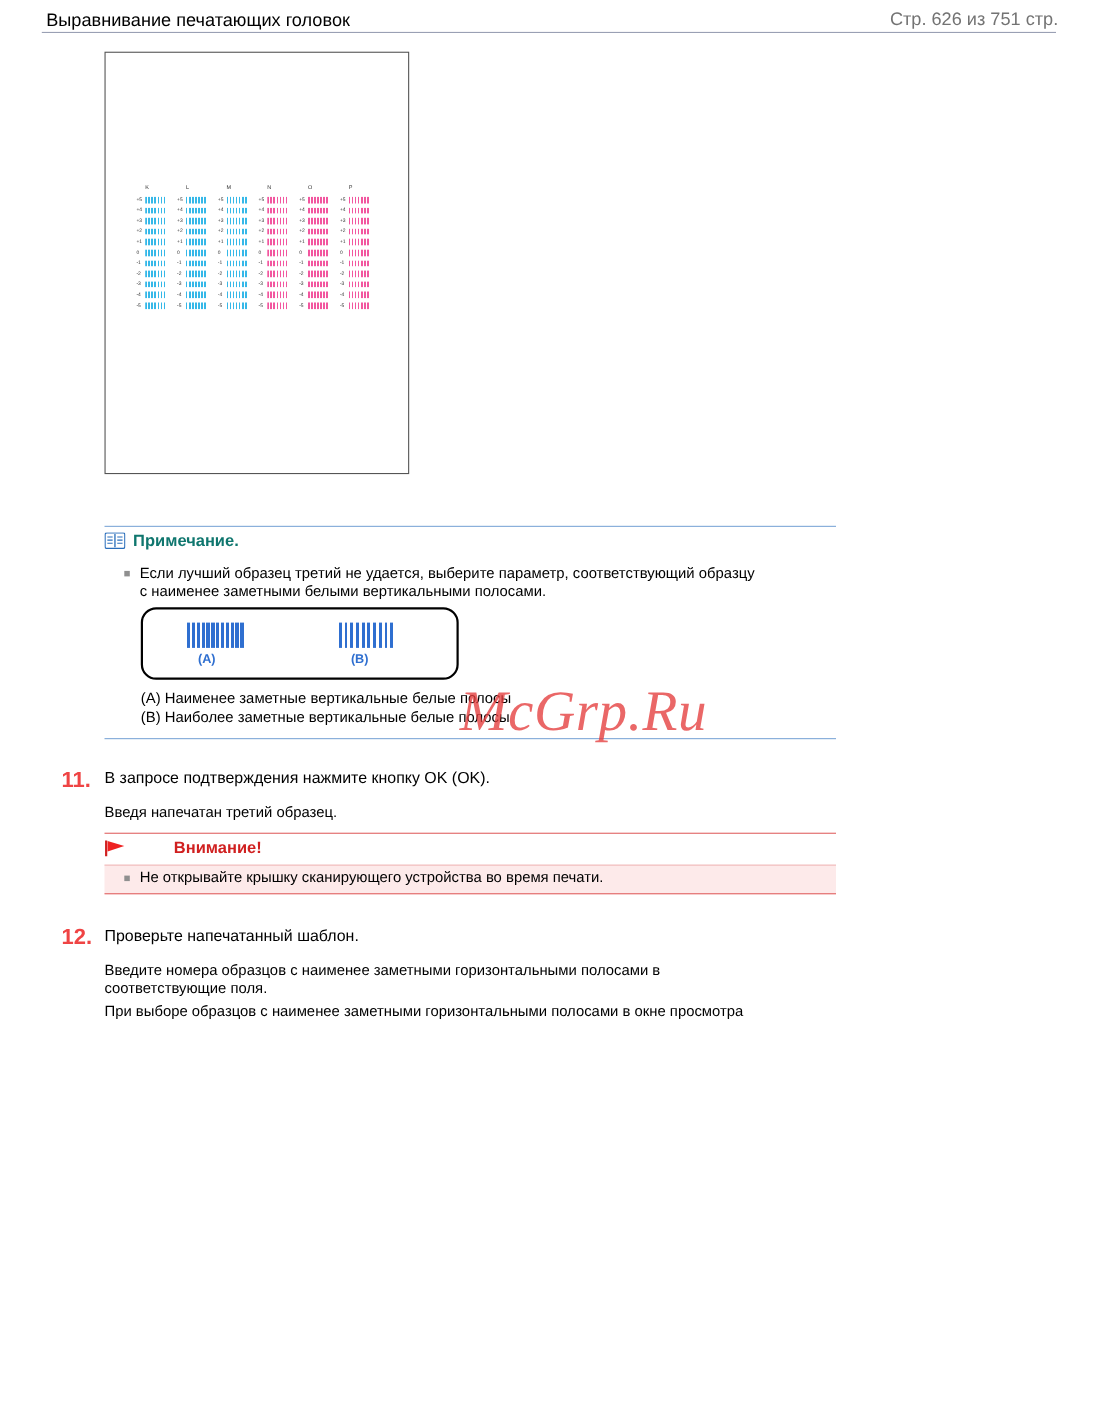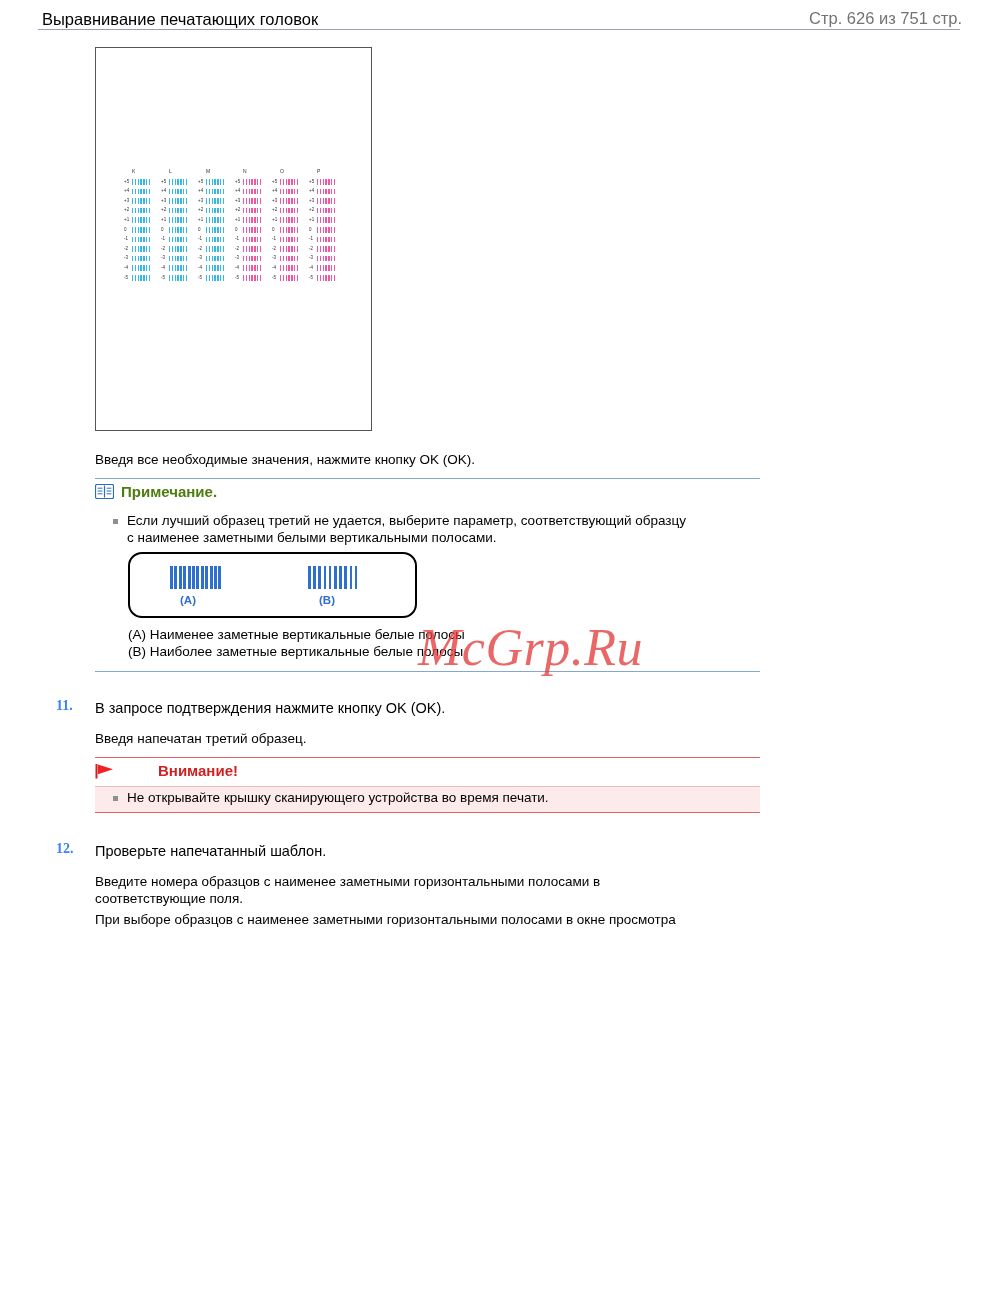--- a/index.html
+++ b/index.html
@@ -127,21 +127,21 @@
     gap: 7px;
   }
   .note-icon {
     width: 19px;
     height: 15px;
     position: relative;
   }
   .note-title {
     font-size: 15px;
     font-weight: bold;
-    color: #4d7c0f;
+    color: #0f766e;
   }
   .note-rule-top {
     position: absolute;
     left: 95px;
     top: 478px;
     width: 665px;
     height: 1px;
     background: #7fa8d8;
   }
   .note-rule-bottom {
@@ -194,24 +194,23 @@
   .ablabel {
     position: absolute;
     top: 40px;
     font-size: 11.5px;
     font-weight: bold;
     color: #2f6fd0;
   }
   
   .stepnum {
     position: absolute;
-    font-size: 14px;
+    font-size: 20px;
     font-weight: bold;
-    color: #3b82f6;
-    font-family: Liberation Serif, serif;
+    color: #ef4444;
   }
   .steptitle {
     position: absolute;
     font-size: 14.5px;
     color: #000;
   }
   
   .caution-rule-top {
     position: absolute;
     left: 95px;
@@ -561,21 +560,20 @@
           </div>
         <div class="row" style="top:96px;">
             <span class="row-num">-5</span>
             <span class="bar magenta"></span>
           </div>
       </div>
 
     </div>
   </div>
 
-  <div class="txt" style="left:95px; top:451px;">Введя все необходимые значения, нажмите кнопку OK (OK).</div>
 
   <div class="note-rule-top"></div>
   <div class="note-head">
     <span class="note-icon">
       <svg width="19" height="15" viewBox="0 0 19 15">
         <rect x="0.5" y="0.5" width="18" height="14" rx="1.5" fill="#ffffff" stroke="#2a6ebb" stroke-width="1.2"></rect>
         <line x1="9.5" y1="1.5" x2="9.5" y2="13.5" stroke="#2a6ebb" stroke-width="1.2"></line>
         <line x1="2.6" y1="4.2" x2="7.4" y2="4.2" stroke="#2a6ebb" stroke-width="1"></line>
         <line x1="2.6" y1="7" x2="7.4" y2="7" stroke="#2a6ebb" stroke-width="1"></line>
         <line x1="2.6" y1="9.8" x2="7.4" y2="9.8" stroke="#2a6ebb" stroke-width="1"></line>

